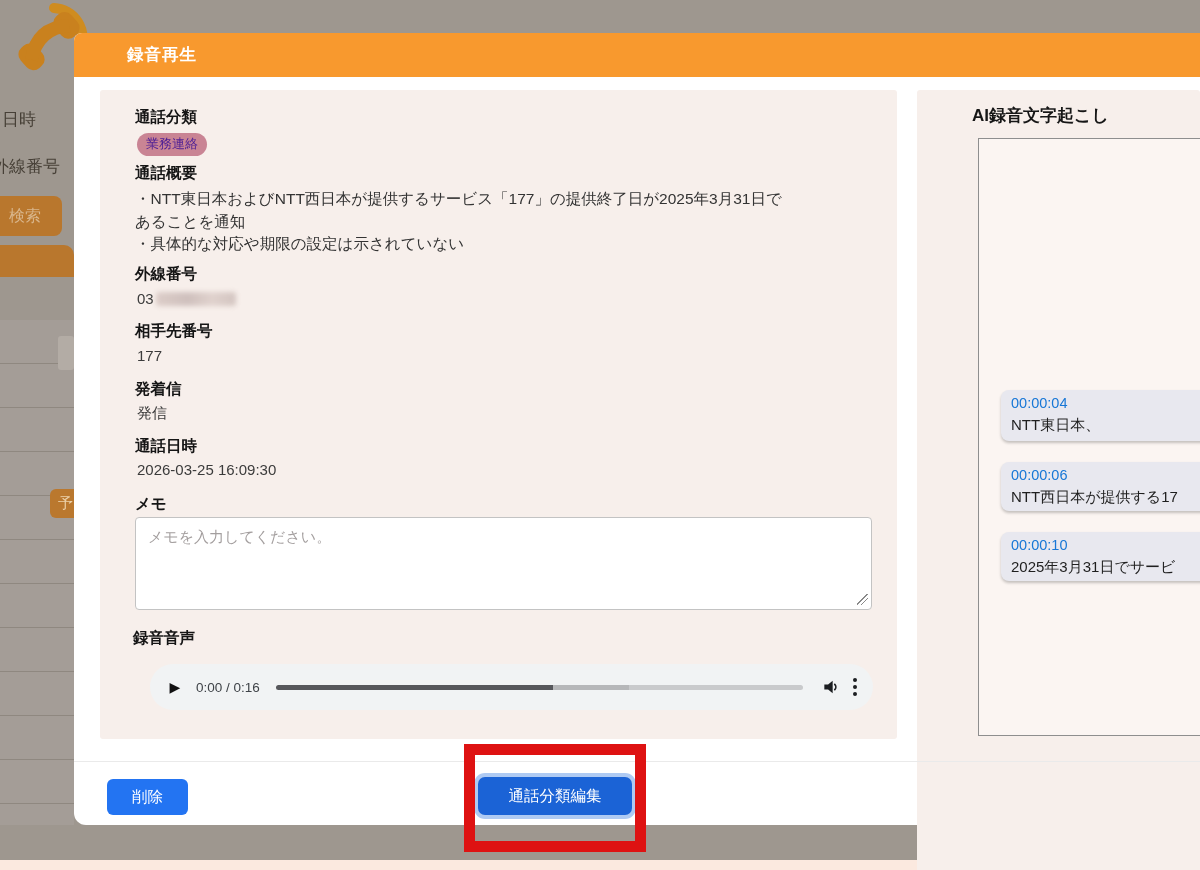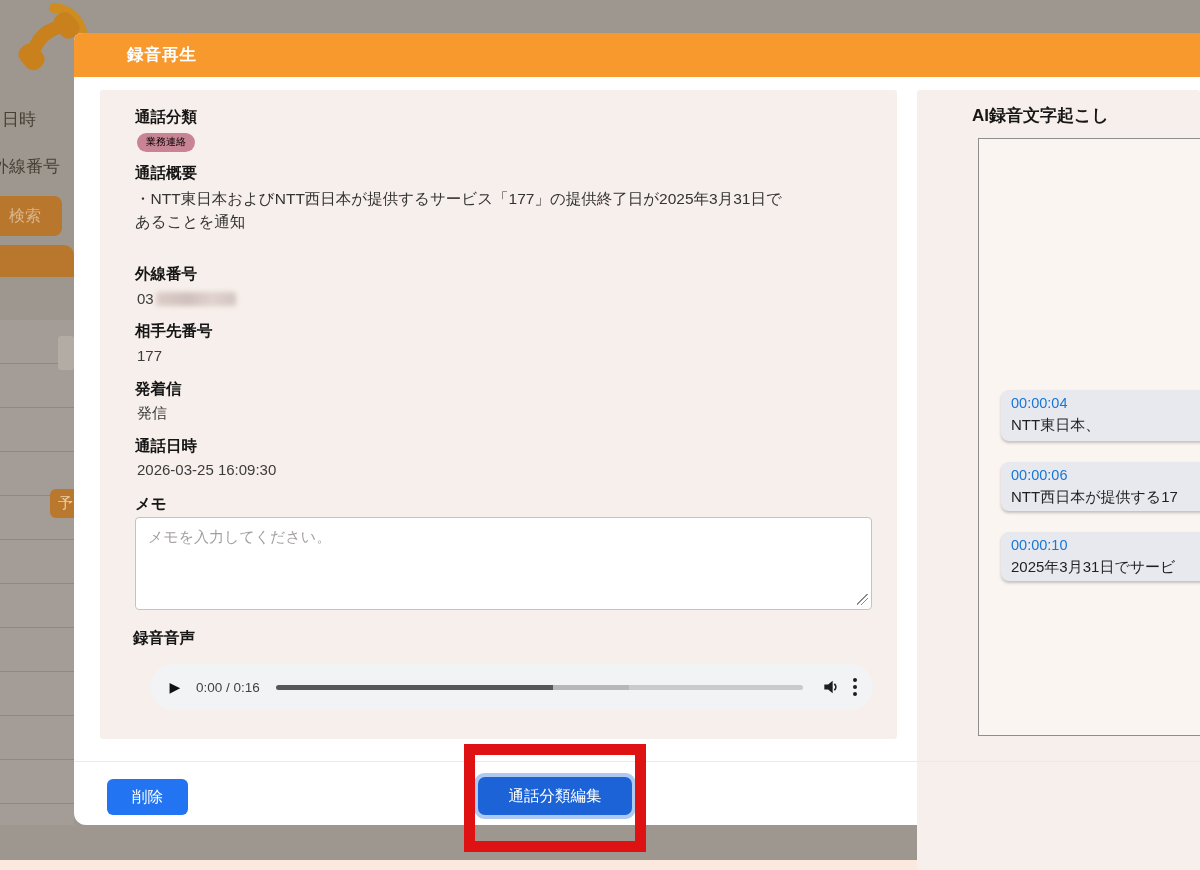--- a/index.html
+++ b/index.html
@@ -22,21 +22,21 @@
   .modal{position:absolute;left:74px;top:33px;width:1126px;height:792px;background:#ffffff;border-radius:8px 0 0 12px;}
   .modal-header{position:absolute;left:0;top:0;width:100%;height:44px;background:#f8992e;border-radius:8px 0 0 0;padding-left:44px;}
   .modal-title{position:absolute;left:53px;top:11px;font-size:16.5px;font-weight:700;color:#ffffff;letter-spacing:1px;}
 
   .panel{position:absolute;background:#f7efeb;border-radius:3px;}
   .panel-left{left:26px;top:57px;width:797px;height:649px;}
   .panel-right{left:843px;top:57px;width:283px;height:808px;overflow:hidden;}
 
   .fld-label{position:absolute;font-size:15.5px;font-weight:700;color:#151515;white-space:nowrap;}
   .fld-value{position:absolute;font-size:15px;color:#3b3b3b;white-space:nowrap;}
-  .badge{position:absolute;left:37px;top:43px;background:#c98494;color:#000000;font-size:10px;padding:2px 9px 3px;border-radius:12px;white-space:nowrap;}
+  .badge{position:absolute;left:37px;top:43px;background:#c98494;color:#4c1d95;font-size:13px;padding:2px 9px 3px;border-radius:12px;white-space:nowrap;}
   .summary{position:absolute;left:35px;top:98px;font-size:15.5px;color:#333333;line-height:22.5px;white-space:nowrap;}
   .blur-chip{display:inline-block;width:80px;height:14px;margin-left:2px;vertical-align:-2px;background:linear-gradient(90deg,#dccdc8,#cfc0bd 40%,#e0d2cd 70%,#d3c5c1);filter:blur(2.5px);border-radius:3px;}
 
   .memo{position:absolute;left:35px;top:427px;width:737px;height:93px;box-sizing:border-box;border:1px solid #c3c3c3;border-radius:4px;background:#ffffff;padding:10px 12px;font-family:"Liberation Sans",sans-serif;font-size:15px;color:#333;resize:none;}
   .memo::placeholder{color:#a39e9e;}
   .memo-resize{position:absolute;left:757px;top:504px;width:11px;height:11px;pointer-events:none;
      background:linear-gradient(135deg,transparent 0 45%,#8a8a8a 45% 52%,transparent 52% 65%,#8a8a8a 65% 72%,transparent 72%);}
 
   .audio-bar{position:absolute;left:50px;top:574px;width:723px;height:46px;background:#f1f3f4;border-radius:23px;display:flex;align-items:center;padding:0 16px 0 14px;box-sizing:border-box;}
   .play-btn{width:22px;height:22px;border:none;background:none;padding:0;font-size:14px;color:#111;line-height:22px;text-align:center;cursor:pointer;}
@@ -90,20 +90,21 @@
     </div>
 
     <div class="panel panel-left">
       <div class="fld-label" style="left:35px;top:17px;">通話分類</div>
       <div class="badge">業務連絡</div>
 
       <div class="fld-label" style="left:35px;top:73px;">通話概要</div>
       <div class="summary">
         <div>・NTT東日本およびNTT西日本が提供するサービス「177」の提供終了日が2025年3月31日で</div>
         <div>あることを通知</div>
+        <div>・具体的な対応や期限の設定は示されていない</div>
       </div>
 
       <div class="fld-label" style="left:35px;top:174px;">外線番号</div>
       <div class="fld-value" style="left:37px;top:200px;"><span>03</span><span class="blur-chip"></span></div>
 
       <div class="fld-label" style="left:35px;top:231px;">相手先番号</div>
       <div class="fld-value" style="left:37px;top:257px;">177</div>
 
       <div class="fld-label" style="left:35px;top:289px;">発着信</div>
       <div class="fld-value" style="left:37px;top:314px;">発信</div>

